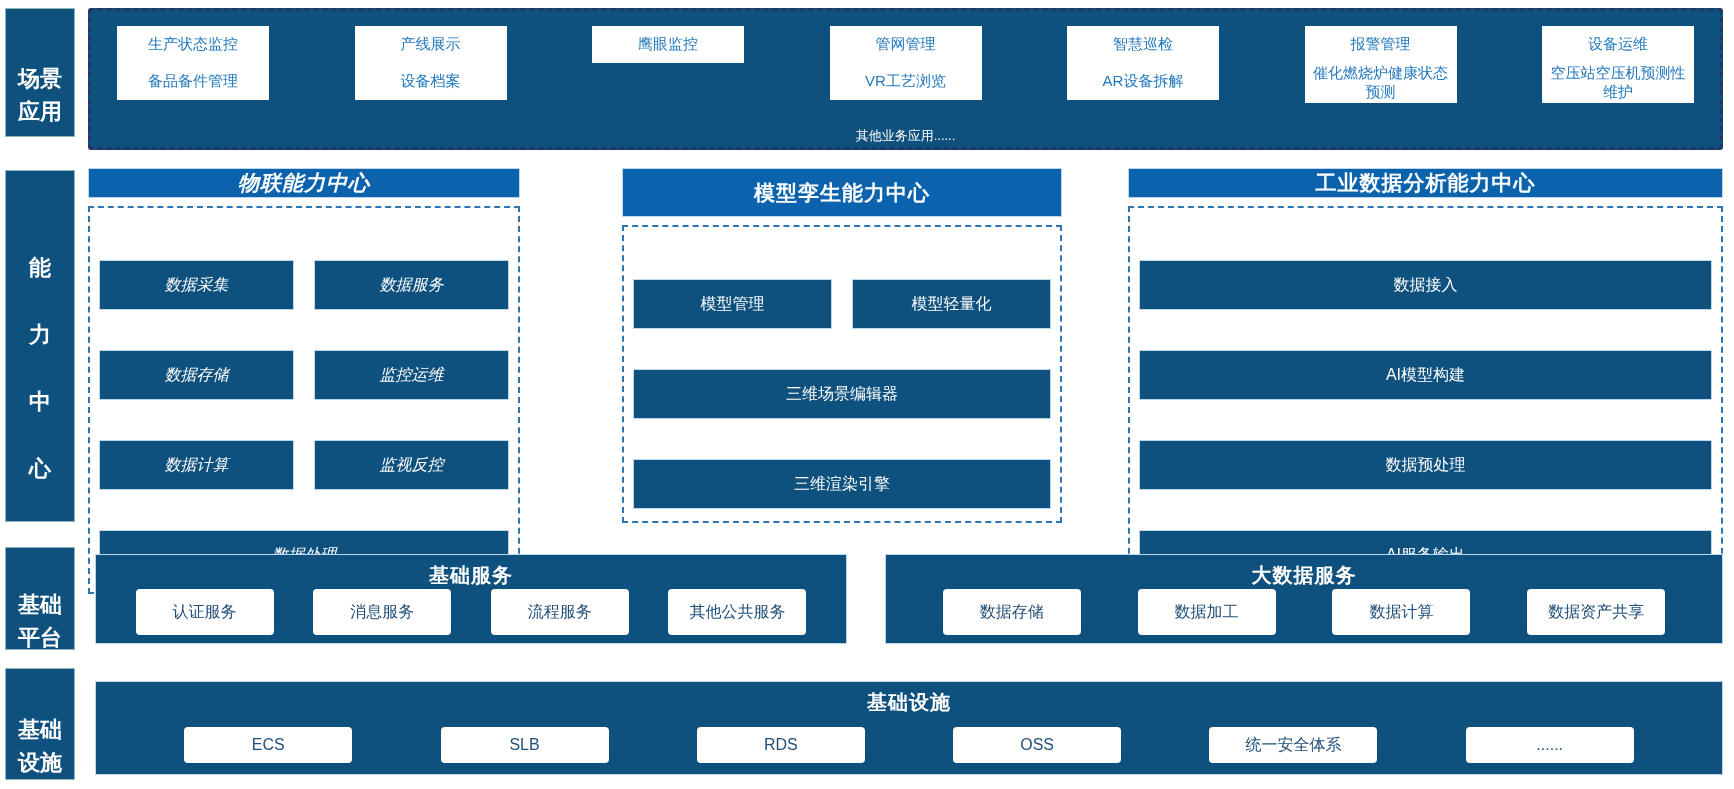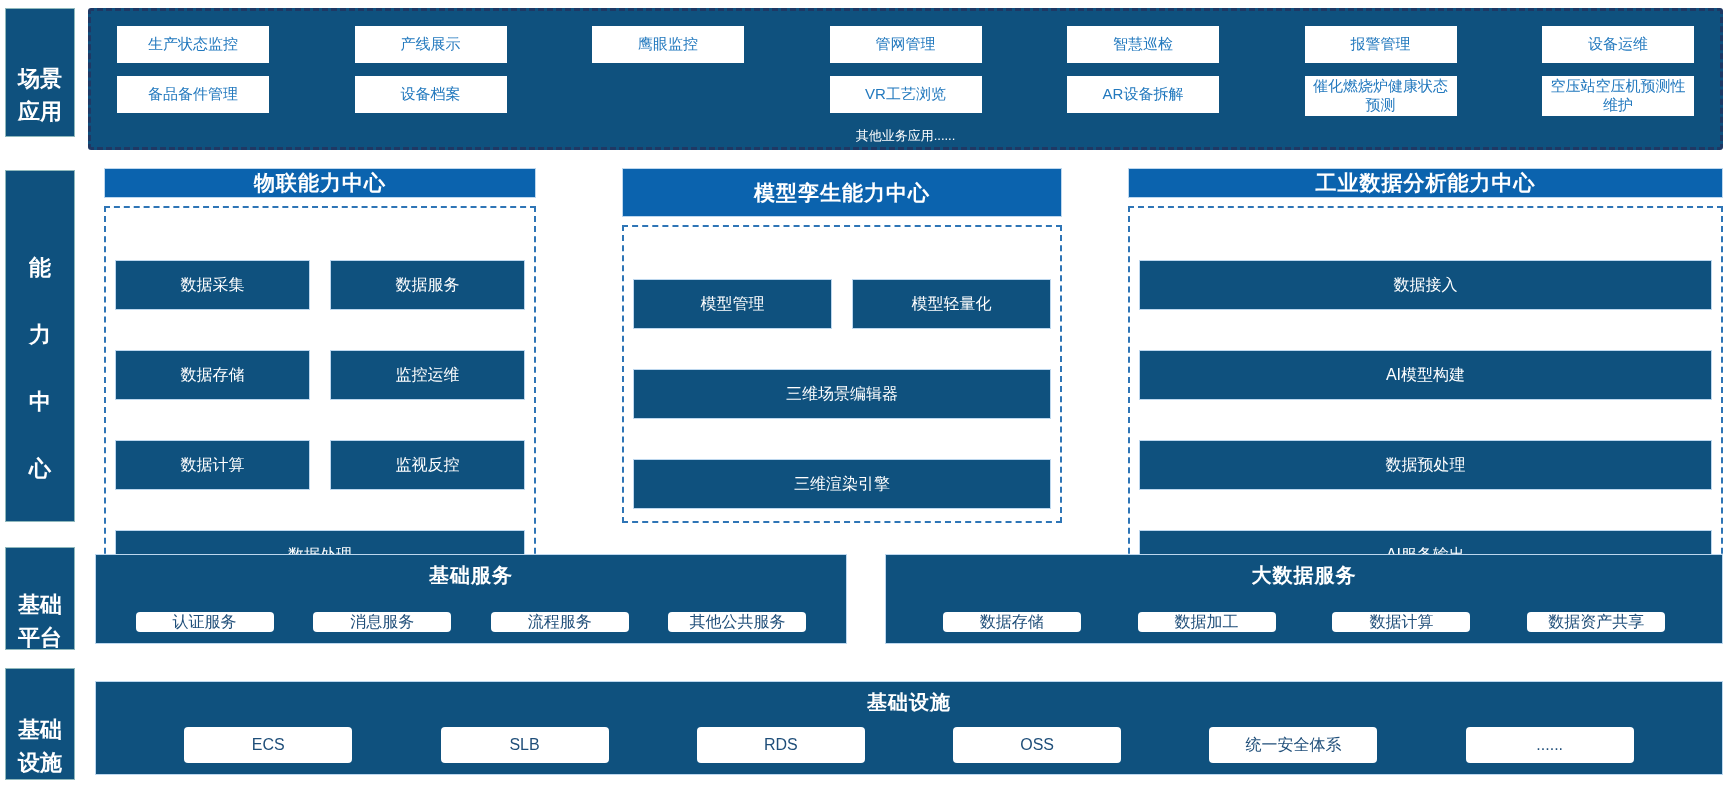--- a/index.html
+++ b/index.html
@@ -21,31 +21,31 @@
   .rail-platform{top:547px;height:103px;}
   .rail-infra{top:668px;height:112px;}
   .rail-label{text-align:center;line-height:1.5;margin-top:44px;}
   .rail-label.vert{line-height:3.05;}
 
   
   .scene-box{position:absolute;left:88px;top:8px;width:1635px;height:142px;
              background:var(--dark);border:3px dashed var(--navy);
              border-radius:3px;box-sizing:border-box;}
   .scene-grid{display:flex;justify-content:space-between;padding:15px 26px 0;}
-  .scene-col{width:152px;display:flex;flex-direction:column;gap:13px;}
+  .scene-col{width:152px;display:flex;flex-direction:column;}
   .scene-btn{background:#fff;color:var(--btnblue);font-size:15px;min-height:37px;
              display:flex;align-items:center;justify-content:center;text-align:center;
              line-height:1.25;padding:1px 5px;box-sizing:border-box;}
   .scene-more{position:absolute;left:0;right:0;bottom:2px;text-align:center;
               color:#fff;font-size:13px;}
 
   
   .centers{position:absolute;left:88px;top:168px;width:1635px;height:355px;}
   .center-col{position:absolute;top:0;height:100%;display:flex;flex-direction:column;box-sizing:border-box;}
-  .center-col:nth-child(1){left:16px;width:432px;}
+  .center-col:nth-child(1){left:0;width:432px;font-style:italic;}
   .center-col:nth-child(2){left:534px;width:440px;}
   .center-col:nth-child(3){right:0;width:595px;}
   .center-header{height:56px;background:var(--bright);border:1px solid var(--ltedge);
                  color:#fff;font-weight:bold;font-size:21px;letter-spacing:1px;
                  display:flex;align-items:center;justify-content:center;box-sizing:border-box;}
   .center-body{flex:1;margin-top:8px;border:2px dashed var(--dashblue);
                padding:12px 9px;display:flex;flex-direction:column;
                justify-content:space-between;box-sizing:border-box;}
   .center-row{display:flex;gap:20px;margin-top:40px;}
   .dark-btn{flex:1;height:50px;background:var(--dark);border:1px solid var(--ltedge);
@@ -55,21 +55,21 @@
   
   .plat-block{position:absolute;top:554px;height:90px;background:var(--dark);
               border:1px solid var(--ltedge);box-sizing:border-box;
               display:flex;flex-direction:column;}
   .plat-basic{left:95px;width:752px;}
   .plat-big{left:885px;width:838px;}
   .blk-title{text-align:center;color:#fff;font-weight:bold;font-size:20px;
              letter-spacing:1px;margin-top:7px;}
   .pill-row{display:flex;justify-content:space-evenly;align-items:center;
             margin:auto 0 11px;}
-  .pill{background:#fff;border-radius:4px;min-width:138px;height:20px;padding:0 18px;
+  .pill{background:#fff;border-radius:4px;min-width:138px;height:46px;padding:0 18px;
         display:flex;align-items:center;justify-content:center;color:var(--deep);
         font-size:16px;box-sizing:border-box;}
   .infra-block{position:absolute;left:95px;top:681px;width:1628px;height:94px;
                background:var(--dark);border:1px solid var(--ltedge);
                box-sizing:border-box;display:flex;flex-direction:column;}
   .infra-block .pill{min-width:168px;height:36px;}
 </style>
 </head>
 <body>
 

